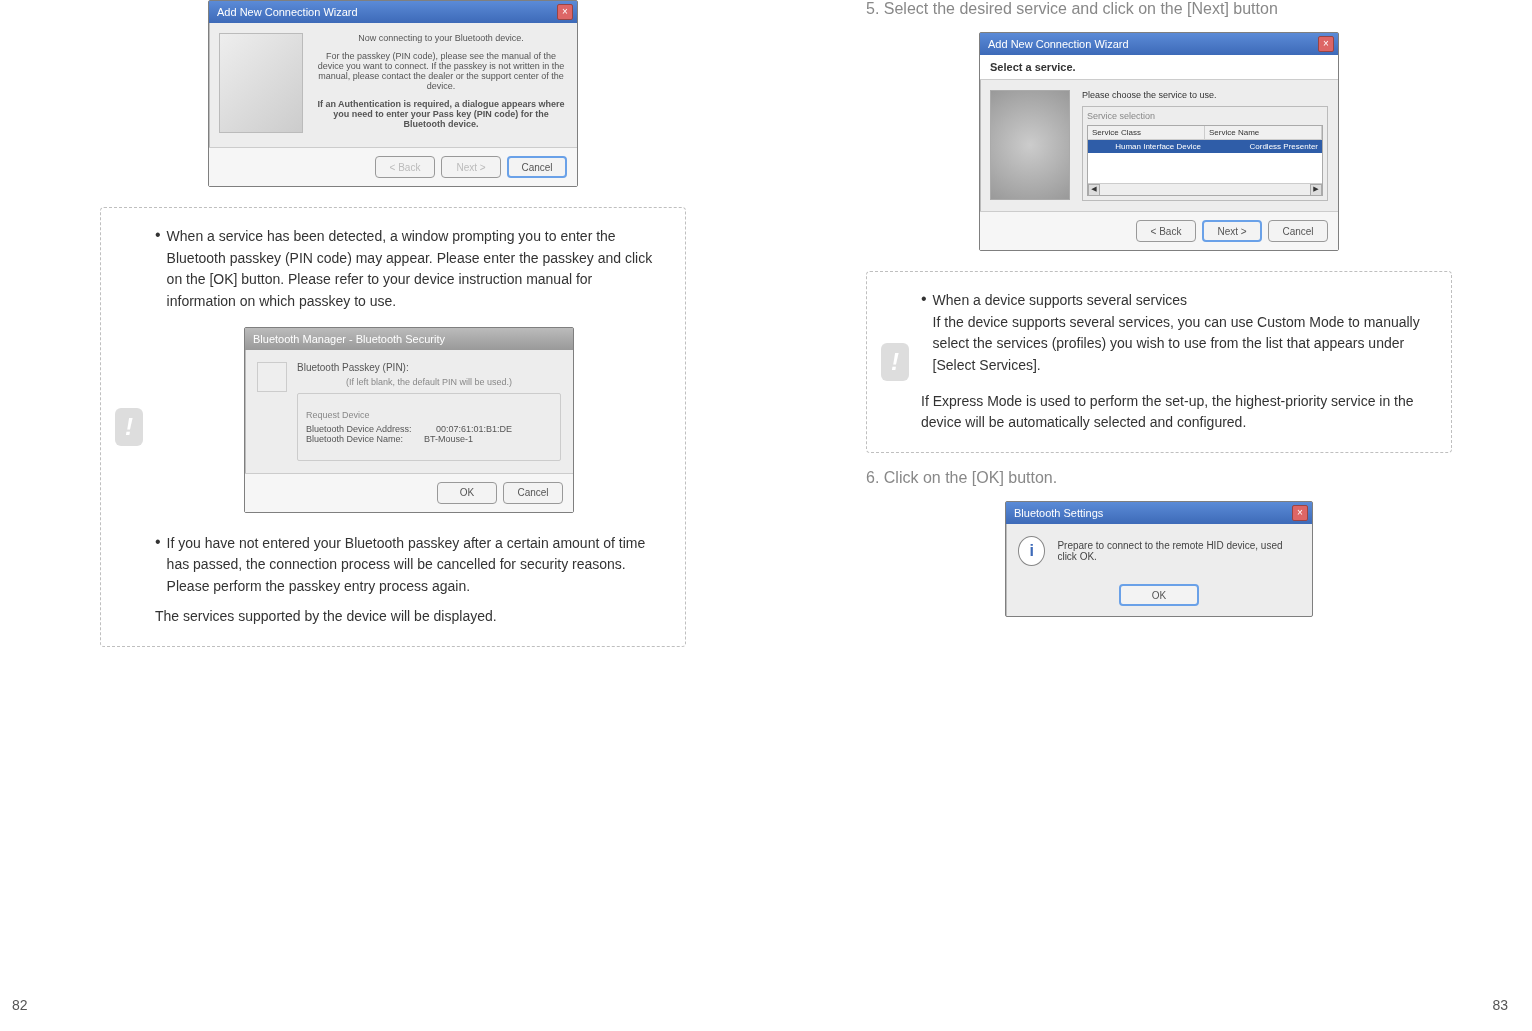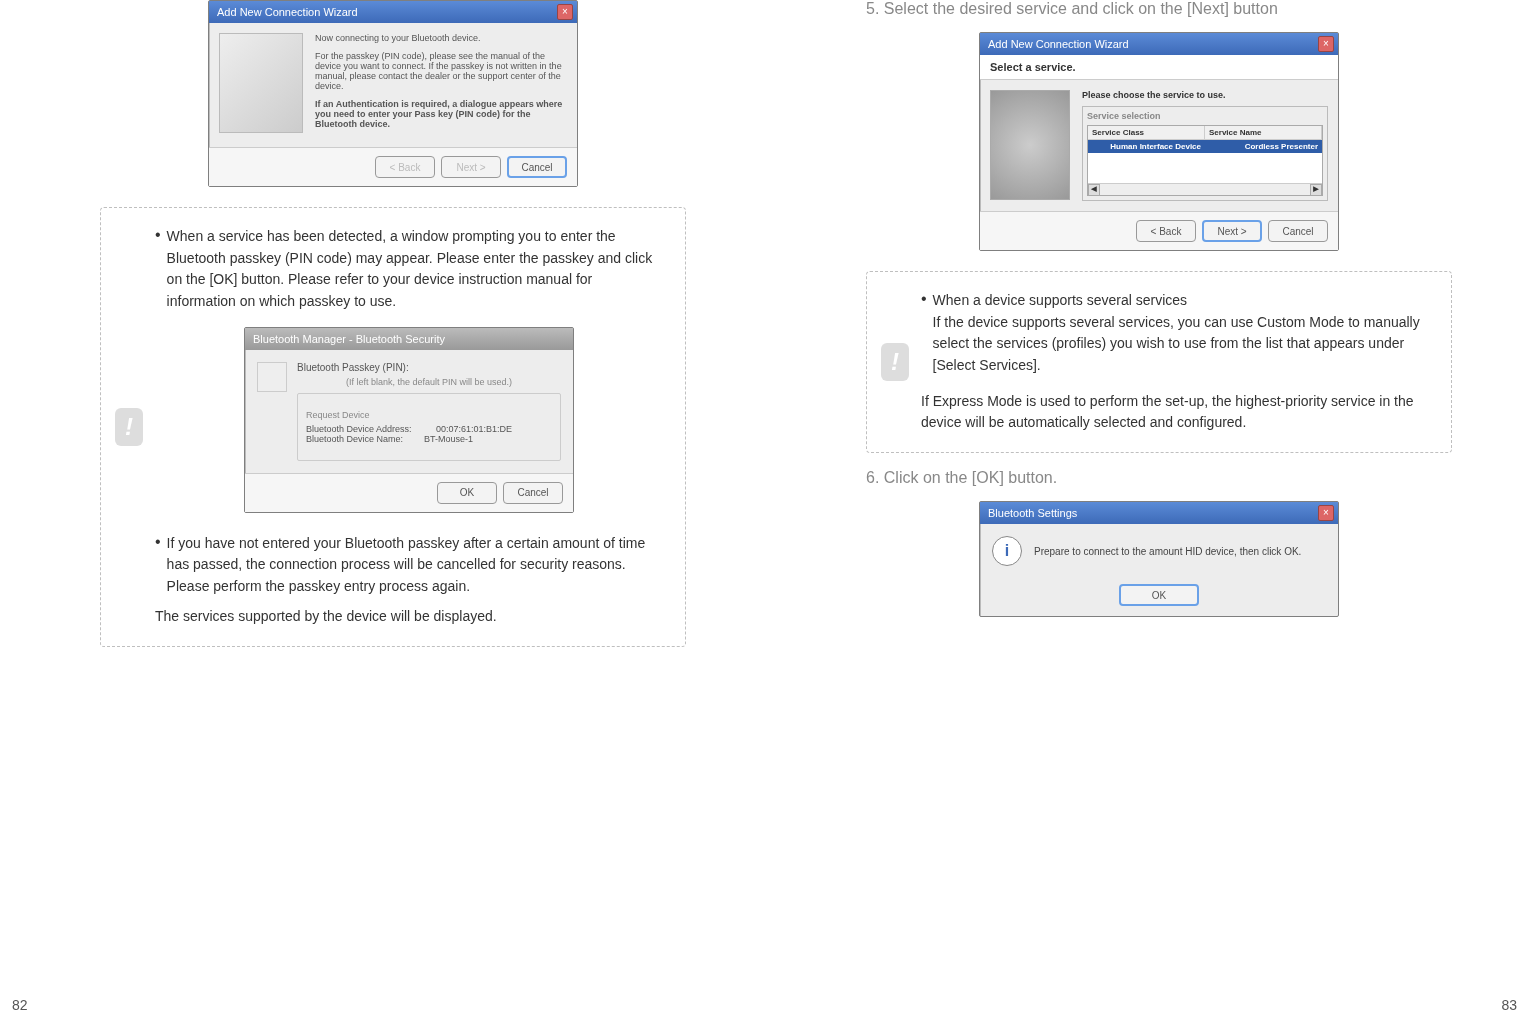--- a/index.html
+++ b/index.html
@@ -3,21 +3,21 @@
 <meta charset="utf-8">
 <style>
   * { margin:0; padding:0; box-sizing:border-box; }
   html, body { width:1532px; height:1031px; background:#fff; font-family:Arial,Helvetica,sans-serif; color:#333; }
   .page-wrap { display:flex; width:100%; height:100%; }
   .page { width:766px; height:1031px; position:relative; padding:0 80px; }
   .page-left { padding-left:100px; padding-right:80px; }
   .page-right { padding-left:100px; padding-right:80px; }
   .pgnum { position:absolute; bottom:18px; font-size:14px; color:#555; }
   .pgnum.left { left:12px; }
-  .pgnum.right { right:15px; }
+  .pgnum.right { right:24px; }
   .step { font-size:16px; color:#888; margin-bottom:14px; }
   
   .shot { background:#ededed; border:1px solid #7f7f7f; border-radius:2px; margin:0 auto 20px auto; box-shadow:1px 1px 0 #bbb inset; }
   .titlebar { height:22px; background:linear-gradient(#5b8bd7,#3d6ab8); position:relative; color:#fff; font-size:11px; line-height:22px; padding-left:8px; }
   .titlebar .close { position:absolute; right:4px; top:3px; width:16px; height:16px; background:#d66; border:1px solid #944; border-radius:2px; display:flex; align-items:center; justify-content:center; font-size:10px; color:#fff; }
   .subhead { background:#fff; font-size:11px; font-weight:bold; padding:6px 10px; border-bottom:1px solid #ccc; }
   .panel-body { padding:10px; font-size:10px; color:#444; }
   .btnrow { display:flex; gap:6px; justify-content:flex-end; padding:8px 10px; border-top:1px solid #ccc; background:#f6f6f6; }
   .winbtn { min-width:60px; height:22px; background:#f3f3f3; border:1px solid #999; border-radius:4px; font-size:10px; display:flex; align-items:center; justify-content:center; color:#555; }
   .winbtn.disabled { color:#bbb; }
@@ -25,52 +25,52 @@
   .notebox { border:1.5px dashed #bfbfbf; padding:18px 22px 18px 54px; position:relative; margin-top:20px; border-radius:4px; }
   .notebox .bang { position:absolute; left:14px; top:50%; transform:translateY(-50%); width:28px; height:38px; background:#ddd; border-radius:6px; display:flex; align-items:center; justify-content:center; color:#fff; font-size:24px; font-style:italic; font-weight:bold; }
   .notebox p, .notebox li { font-size:14px; line-height:1.55; color:#333; }
   .notebox .bullet { display:flex; margin-bottom:8px; }
   .notebox .bullet .dot { margin-right:6px; }
   .notebox .inner-img { margin:14px 0; }
   
   .shot-search { width:370px; }
   .search-row { display:flex; gap:12px; }
   .search-illust { width:84px; height:100px; background:linear-gradient(135deg,#eee,#ccc); border:1px solid #bbb; }
-  .search-texts { flex:1; font-size:9px; color:#555; }
+  .search-texts { flex:1; font-size:9px; color:#555;text-align:center; }
   .search-texts .line { margin-bottom:8px; }
   .search-texts .bold { font-weight:bold; font-size:9px; }
   
   .shot-pass { width:330px; }
   .pass-body { padding:12px; font-size:10px; color:#555; }
   .pass-row { display:flex; gap:10px; }
   .pass-icon { width:30px; height:30px; background:#eee; border:1px solid #ccc; }
   .pass-fields { flex:1; }
   .pass-fields .lbl { margin-bottom:4px; }
   .pass-fields .hint { text-align:center; font-size:9px; color:#888; margin-bottom:6px; }
   .fieldset { border:1px solid #ccc; padding:16px 8px; border-radius:2px; font-size:9px; }
   .fieldset .legend { color:#888; margin-bottom:4px; }
   
   .shot-service { width:360px; }
   .service-body { display:flex; gap:12px; padding:10px; }
   .service-illust { width:80px; height:110px; background:radial-gradient(circle,#ccc,#999); border:1px solid #aaa; }
-  .service-right { flex:1; font-size:9px;font-weight:bold; }
+  .service-right { flex:1; font-size:9px; }
   .service-right .hint { margin-bottom:6px; }
   .svc-group { border:1px solid #bbb; padding:4px; }
   .svc-group .legend { font-size:9px; color:#888; margin-bottom:4px; }
   .svc-table { border:1px solid #aaa; background:#fff; font-size:8px; }
   .svc-table .hdr { display:flex; background:#f0f0f0; border-bottom:1px solid #ccc; }
   .svc-table .hdr span { flex:1; padding:2px 4px; border-right:1px solid #ccc; }
   .svc-table .row { display:flex; background:#2f5da8; color:#fff; }
   .svc-table .row span { flex:1; padding:2px 4px;text-align:right; }
   .svc-table .scroll { height:30px; }
   .svc-scrollbar { height:12px; background:#eee; border-top:1px solid #ccc; display:flex; align-items:center; }
   .svc-scrollbar .arrow { width:12px; height:12px; background:#ddd; border:1px solid #aaa; font-size:7px; text-align:center; }
   .svc-scrollbar .track { flex:1; }
   
-  .shot-bts { width:360px; }
+  .shot-bts { width:308px; }
   .bts-body { display:flex; align-items:center; gap:12px; padding:12px; }
   .bts-icon { width:30px; height:30px; border:1px solid #888; border-radius:50%; display:flex; align-items:center; justify-content:center; font-size:16px; color:#3d6ab8; background:#fff; font-weight:bold; }
   .bts-body .msg { font-size:10px; color:#444; }
   .bts-btnrow { display:flex; justify-content:center; padding:6px 0 10px; }
 </style>
 </head>
 <body>
 
 <div class="page-wrap">
 
@@ -205,21 +205,21 @@
 
     <div class="step" style="margin-top:16px;">6. Click on the [OK] button.</div>
 
     <div class="shot shot-bts">
       <div class="titlebar">
         <span>Bluetooth Settings</span>
         <span class="close">×</span>
       </div>
       <div class="bts-body">
         <div class="bts-icon">i</div>
-        <div class="msg">Prepare to connect to the amount HID device, then click OK.</div>
+        <div class="msg">Prepare to connect to the remote HID device, used click OK.</div>
       </div>
       <div class="bts-btnrow">
         <div class="winbtn primary" style="min-width:80px;">OK</div>
       </div>
     </div>
 
     <div class="pgnum right">83</div>
   </div>
 
 </div>

